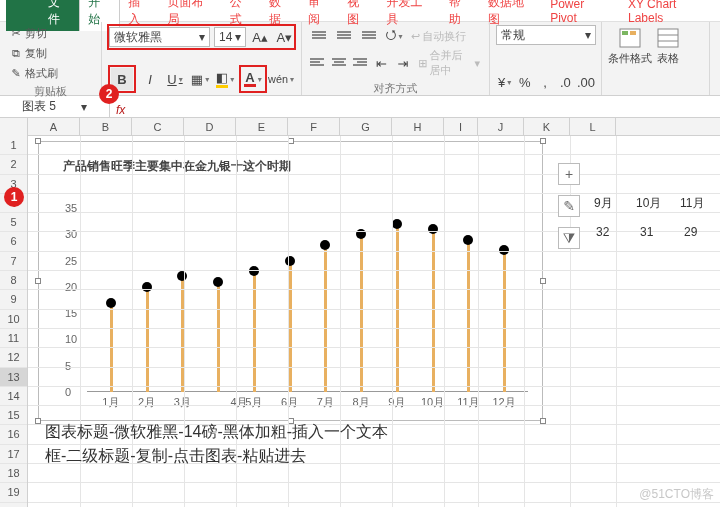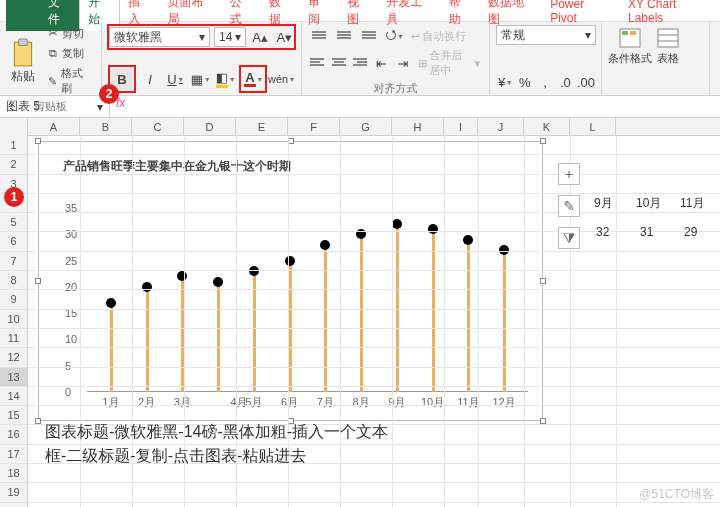--- a/index.html
+++ b/index.html
@@ -34,22 +34,22 @@
   .gray-lines { width: 14px; height: 12px; display: inline-block; }
   .gray-lines span { display:block; height:2px; background:#888; margin:1px 0;}
 
   .combo-area { display:flex; flex-direction:column; gap:3px; }
   .red-badge { position:absolute; width:20px; height:20px; border-radius:50%; background:#e02020; color:#fff; display:flex; align-items:center; justify-content:center; font-weight:bold; font-size:12px;}
   #badge2 { left:99px; top:84px; }
   #badge1 { left:4px; top:187px; }
 
   
   .fx-bar { display:flex; height:22px; border-bottom:1px solid #d0d0d0; }
-  .name-box { width:110px; border-right:1px solid #d0d0d0; display:flex; align-items:center; padding:0 6px; justify-content:space-between; background:#fff;}
-  .fx-cell { flex:1; display:flex; align-items:flex-start; padding:0 6px; color:#ec4899;}
+  .name-box { width:110px; border-right:1px solid #d0d0d0; display:flex; align-items:center; padding:0 22px; justify-content:space-between; background:#fff;}
+  .fx-cell { flex:1; display:flex; align-items:flex-end; padding:0 6px; color:#b91c1c;}
 
   
   .grid-wrap { position:relative; display:flex; height: calc(507px - 22px - 74px - 22px); }
   .row-hdrs { width:28px; background:#f3f3f3; border-right:1px solid #d0d0d0;}
   .col-hdrs { position:absolute; left:28px; top:0; right:0; height:18px; background:#f3f3f3; border-bottom:1px solid #d0d0d0; display:flex; }
   .col-h { border-right:1px solid #d0d0d0; text-align:center; font-size:11px; color:#555; line-height:18px;}
   .row-h { height:19.3px; border-bottom:1px solid #e5e5e5; font-size:11px; color:#555; text-align:center; line-height:19px;}
   .row-h.sel { background:#d6d6d6; }
   .sheet { position:absolute; left:28px; top:18px; right:0; bottom:0; }
   .gridcol { position:absolute; top:0; bottom:0; border-right:1px solid #e5e5e5;}
@@ -94,27 +94,20 @@
   <div class="tab">帮助</div>
   <div class="tab">数据地图</div>
   <div class="tab">Power Pivot</div>
   <div class="tab">XY Chart Labels</div>
 </div>
 
 <div class="ribbon">
 
   <div class="group" style="width:102px">
     <div class="group-row">
-      <div class="paste-btn">
-        <svg class="ribbon-icon-big" viewBox="0 0 24 28">
-            <rect x="4" y="4" width="16" height="22" fill="#f7d77a" stroke="#b58a1a"></rect>
-            <rect x="8" y="1" width="8" height="6" rx="1" fill="#ccc" stroke="#888"></rect>
-          </svg>
-        <span>粘贴</span>
-      </div>
       <div class="combo-area">
         <div class="small-btn">
             <span class="icon-sq">✂</span>
             <span>剪切</span>
           </div>
         <div class="small-btn">
             <span class="icon-sq">⧉</span>
             <span>复制</span>
           </div>
         <div class="small-btn">

